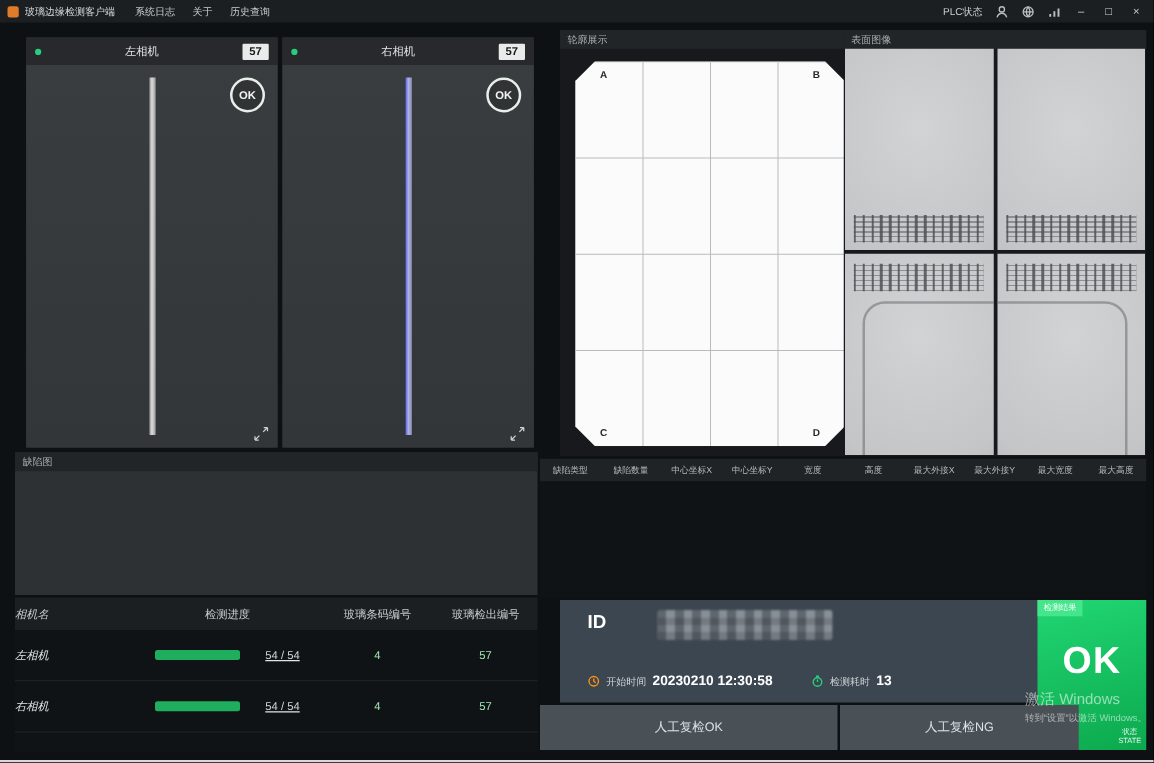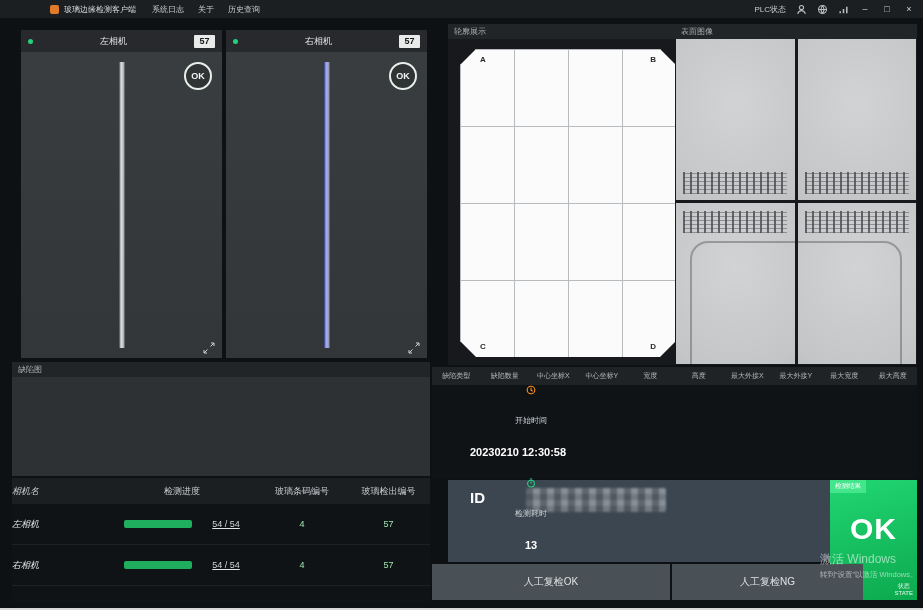--- a/index.html
+++ b/index.html
@@ -1,20 +1,20 @@
 <!DOCTYPE html>
 <html style="--ok-green: #0ca94e; --progress-green: #1fae5e; --accent-orange: #ff9015; --strip-blue: #5b66e6; --panel-slate: #3b4650;"><head>
 <meta charset="utf-8">
 <style>
   html,body{margin:0;padding:0;background:#000;}
   .window{position:relative;width:923px;height:610px;background:#0e1113;overflow:hidden;
           font-family:"Liberation Sans","DejaVu Sans",sans-serif;border-bottom:2px solid #d9d9d9;box-sizing:border-box;}
 
   
-  .titlebar{position:absolute;top:0;left:0;right:0;height:18px;background:#1c1f22;display:flex;align-items:center;color:#c9cdd0;font-size:8px;z-index:20;padding-left:44px;}
+  .titlebar{position:absolute;top:0;left:0;right:0;height:18px;background:#1c1f22;display:flex;align-items:center;color:#c9cdd0;font-size:8px;z-index:20;}
   .app-icon{width:9px;height:9px;background:#e07b2a;border-radius:2px;margin:0 5px 0 6px;flex:none;}
   .app-title{margin-right:16px;color:#d7dadc;white-space:nowrap;}
   .menu-item{margin-right:14px;cursor:default;white-space:nowrap;}
   .tb-right{margin-left:auto;display:flex;align-items:center;gap:10px;padding-right:8px;}
   .tb-icon{width:11px;height:11px;display:flex;align-items:center;justify-content:center;}
   .tb-icon svg{display:block;}
   .win-btn{font-size:9px;color:#cfd2d4;width:12px;text-align:center;cursor:default;}
 
   
   .cam-panel{position:absolute;top:30px;width:201px;height:328px;background:#323537;}
@@ -78,21 +78,21 @@
   .ptext{color:#cfd3d6;font-size:9px;}
   .num{color:#9fe6ae;}
 
   
   .status-info{position:absolute;left:448px;top:480px;width:398px;height:82px;background:var(--panel-slate,#3b4650);}
   .id-label{position:absolute;left:22px;top:9px;font-size:15px;font-weight:bold;color:#fff;}
   .id-redacted{position:absolute;left:78px;top:8px;width:140px;height:24px;border-radius:2px;opacity:.95;
                background-image:repeating-linear-gradient(0deg,#9aa0a6 0 6px,#b7bcc1 6px 12px),
                                 repeating-linear-gradient(90deg,#878d93 0 7px,#c3c8cd 7px 14px);
                background-blend-mode:multiply;filter:blur(1px);}
-  .info-row{position:absolute;left:22px;bottom:11px;display:flex;align-items:center;gap:20px;color:#ccd2d6;font-size:8px;white-space:nowrap;flex-direction:column;}
+  .info-row{position:absolute;left:22px;bottom:11px;display:flex;align-items:center;gap:5px;color:#ccd2d6;font-size:8px;white-space:nowrap;}
   .info-strong{color:#fff;font-weight:bold;font-size:11px;}
   .gap-right{margin-right:26px;}
 
   .btn{position:absolute;top:564px;height:36px;background:#4a5156;color:#dfe2e4;font-size:10px;
        display:flex;align-items:center;justify-content:center;cursor:pointer;}
   #btn-ok{left:432px;width:238px;} #btn-ng{left:672px;width:191px;}
 
   .ok-box{position:absolute;left:830px;top:480px;width:87px;height:120px;background:linear-gradient(165deg,#21d673,var(--ok-green,#0ca94e));}
   .ok-tag{position:absolute;top:0;left:0;background:#43e68b;color:#fff;font-size:6.5px;padding:2px 5px;}
   .ok-text{position:absolute;top:32px;left:0;right:0;text-align:center;font-size:30px;font-weight:bold;color:#fff;letter-spacing:1px;}

